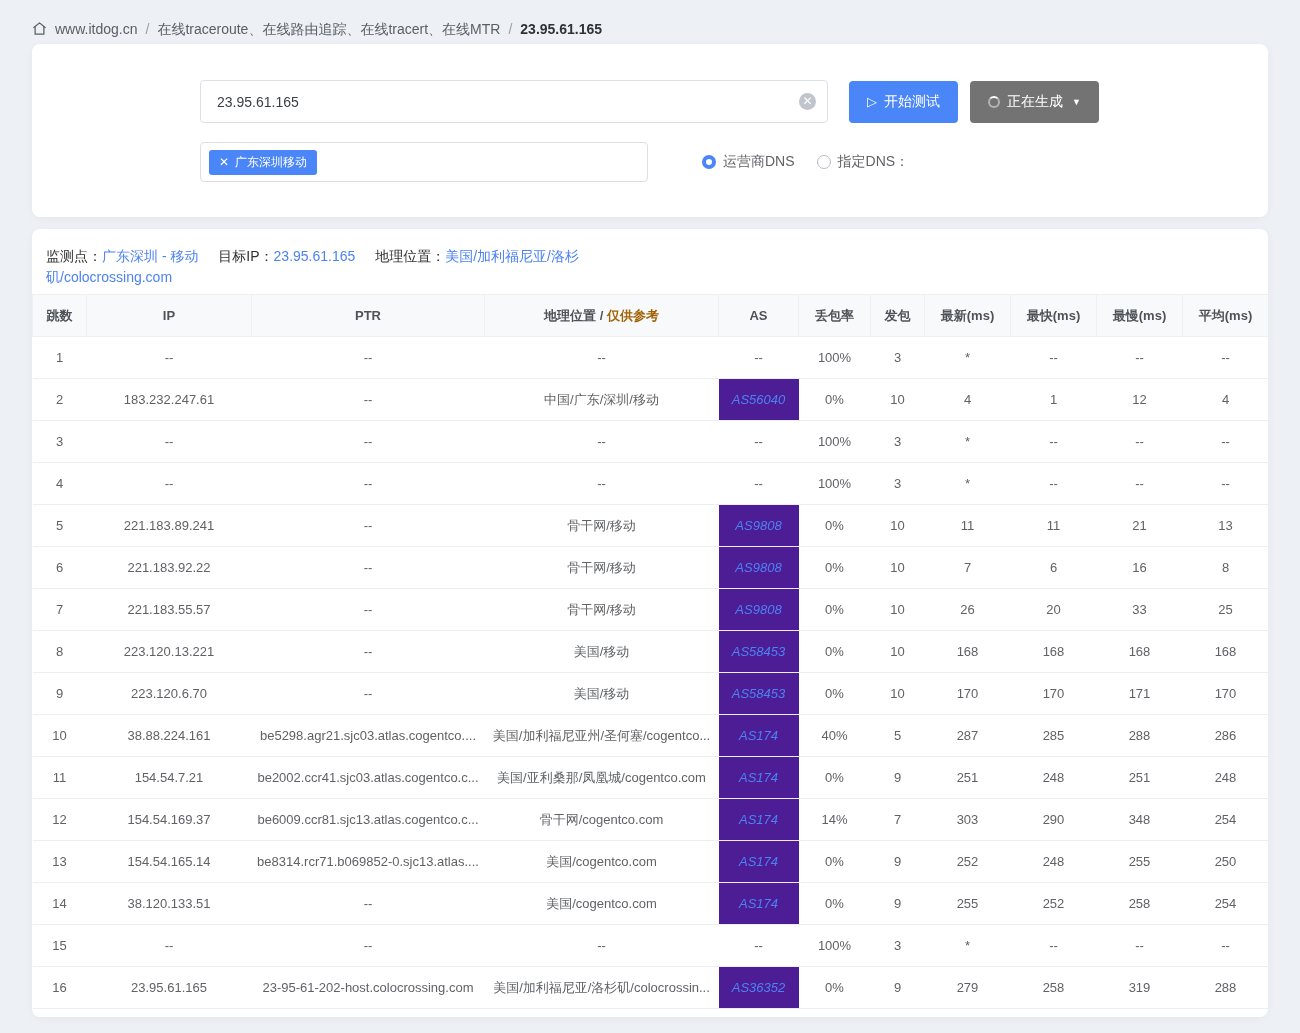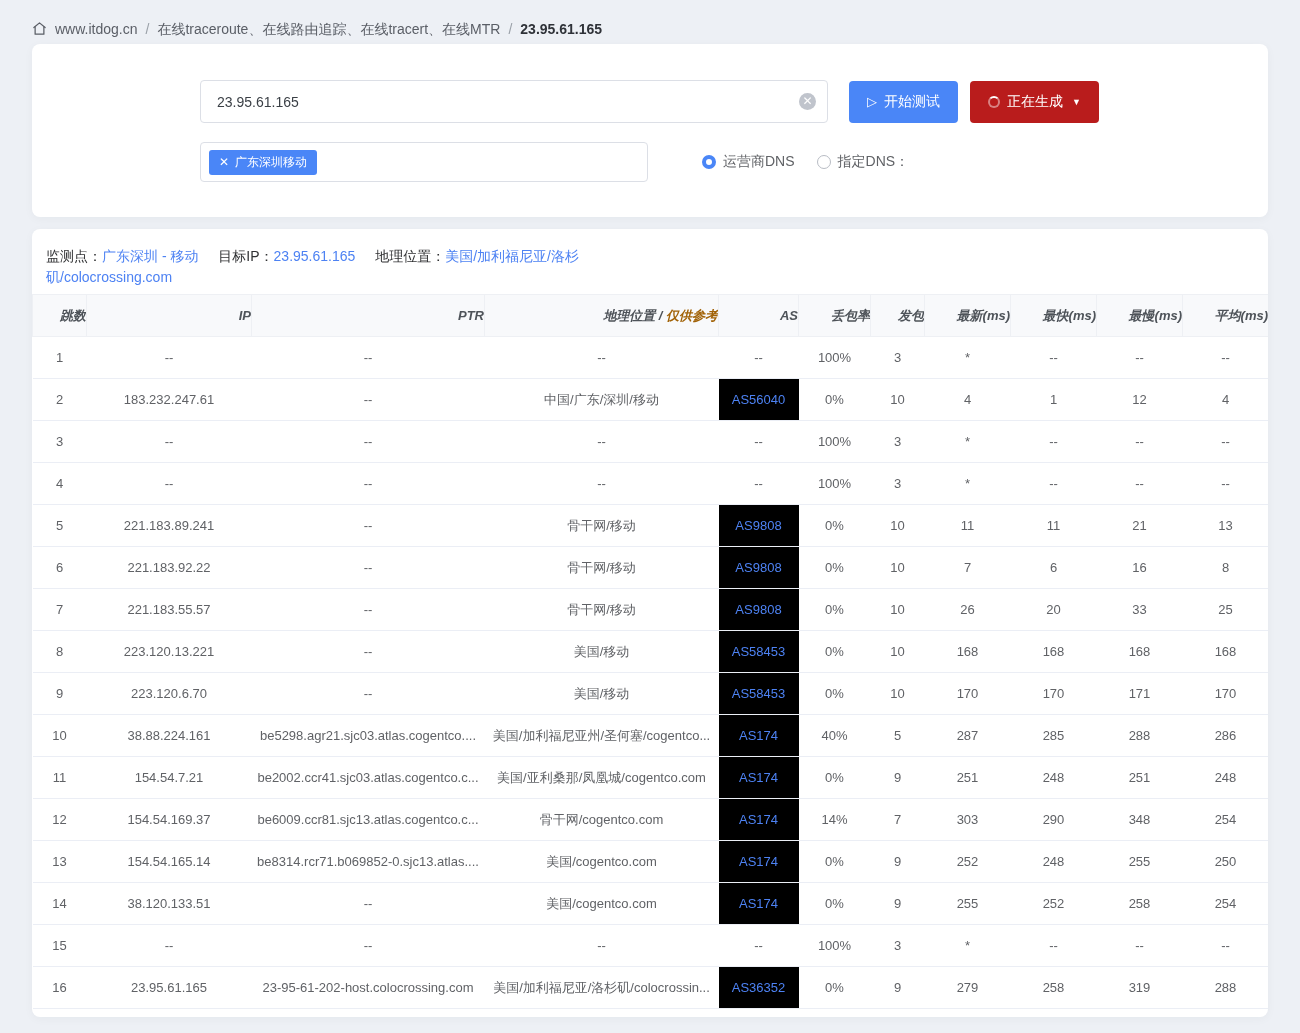--- a/index.html
+++ b/index.html
@@ -48,21 +48,21 @@
     text-align: center; cursor: pointer; user-select: none;
   }
   .btn {
     height: 42px; border: none; border-radius: 4px;
     font-size: 14px; color: #fff; cursor: pointer;
     display: inline-flex; align-items: center; gap: 7px;
     font-family: inherit; padding: 0 18px;
   }
   .btn-start { background: #4a86f7; margin-left: 21px; }
   .btn-start .play-icon { font-size: 13px; }
-  .btn-generating { background: #b91c1c; margin-left: 12px; }
+  .btn-generating { background: #737373; margin-left: 12px; }
   .spinner {
     width: 12px; height: 12px; border-radius: 50%;
     border: 2px solid rgba(255,255,255,0.45); border-top-color: #fff;
     animation: spin 1s linear infinite; display: inline-block;
   }
   @keyframes spin { to { transform: rotate(360deg); } }
   .caret { font-size: 9px; margin-left: 2px; }
 
   .row2 { display: flex; align-items: center; margin-top: 19px; }
   .node-box {
@@ -98,30 +98,30 @@
     padding: 17px 14px 6px; font-size: 14px; line-height: 21px;
     color: #303133; width: 570px; word-break: break-all;
   }
   .result-header .label { margin-left: 16px; }
   .result-header .label:first-child { margin-left: 0; }
   .result-header a.link { color: #4d82f3; text-decoration: none; cursor: pointer; }
 
   table { width: 100%; border-collapse: collapse; table-layout: fixed; font-size: 13px; }
   thead th {
     height: 42px; background: #f8f9fb; border: 1px solid #eef0f4;
-    font-weight: bold; color: #4e5359; text-align: right; font-size: 13px;
-    overflow: hidden; white-space: nowrap; font-style: italic;
+    font-weight: bold; color: #4e5359; text-align: center; font-size: 13px;
+    overflow: hidden; white-space: nowrap;
   }
   thead th .red { color: #a16207; font-weight: bold; }
   tbody td {
     height: 42px; border-bottom: 1px solid #ebeef5;
     text-align: center; color: #606266; white-space: nowrap; overflow: hidden;
     padding: 0 4px;
   }
-  tbody td.as-filled { background: #000000; }
+  tbody td.as-filled { background: #4c1d95; font-style: italic; }
   .as-link { color: #4d82f3; cursor: pointer; }
 </style>
 </head>
 <body>
 
 <div class="page">
 
   <div class="breadcrumb">
     <span class="home-icon">
       <svg width="15" height="15" viewBox="0 0 24 24" fill="none" stroke="#5a5e66" stroke-width="2" stroke-linecap="round" stroke-linejoin="round">

